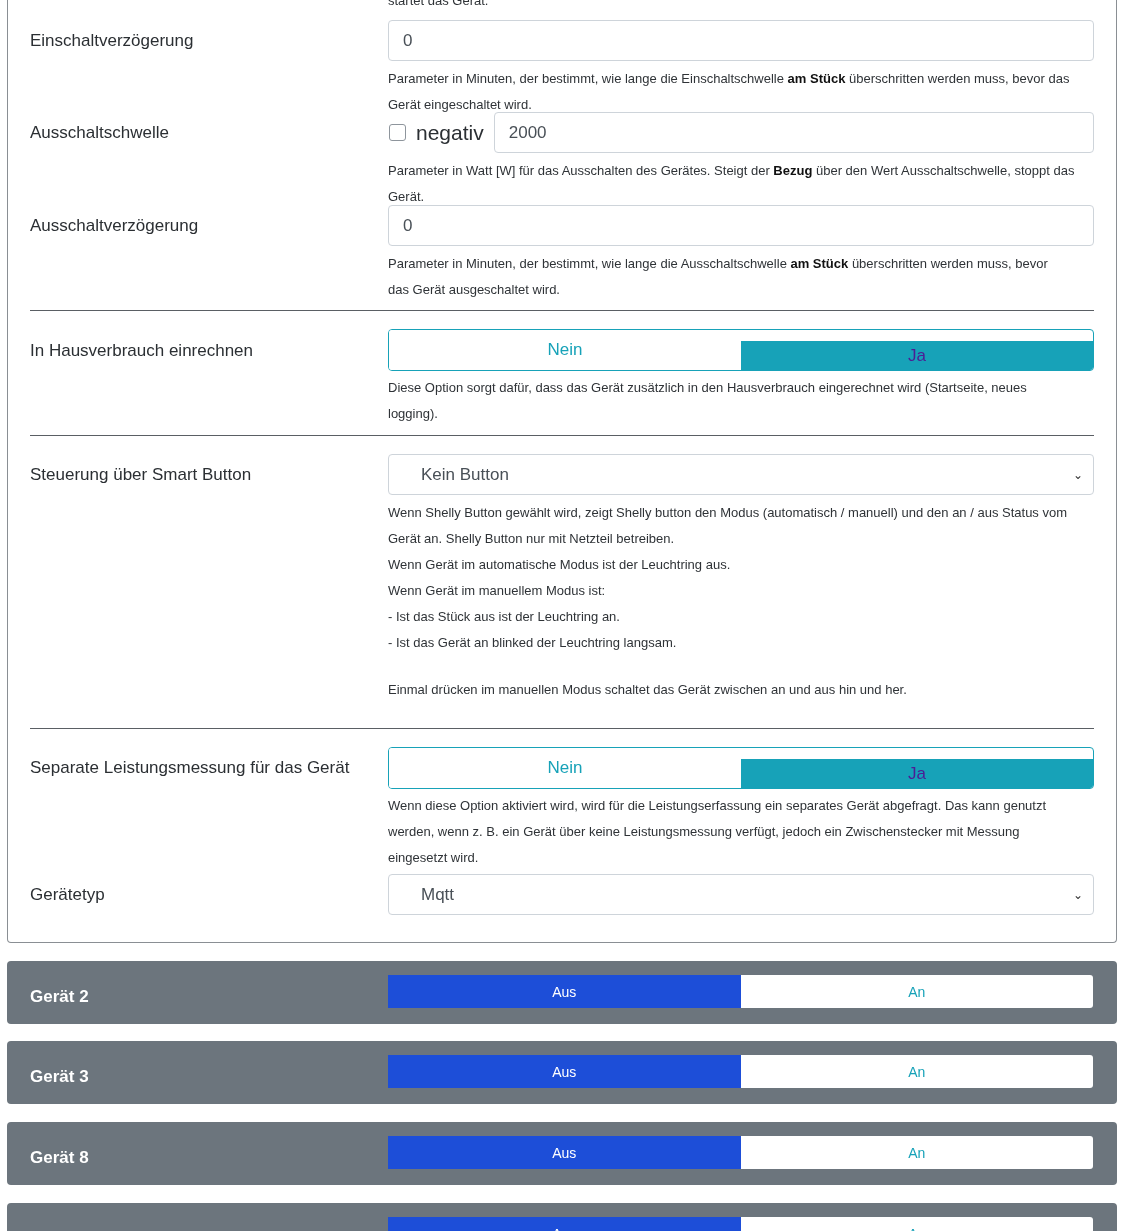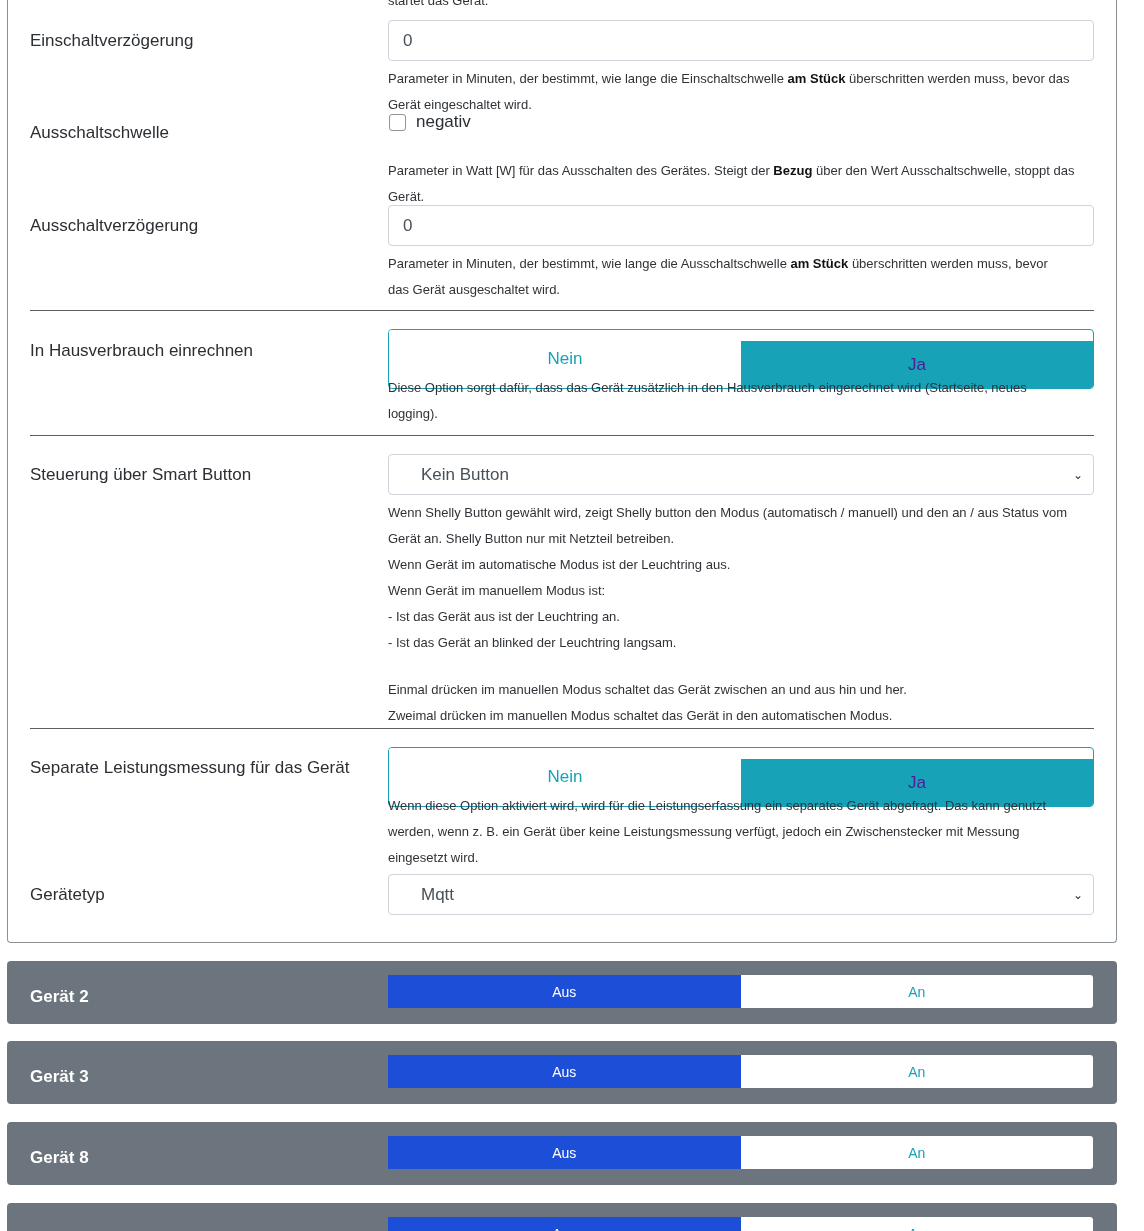--- a/index.html
+++ b/index.html
@@ -25,34 +25,34 @@
   .help b { font-weight: bold; color: #111; }
   .input {
     height: 41px; border: 1px solid #ced4da; border-radius: 4px;
     background: #fff; font-size: 17px; color: #495057;
     padding: 0 14px; display: flex; align-items: center;
   }
   .select { padding-left: 32px; justify-content: space-between; }
   .select .chev { font-size: 12px; color: #333; margin-right: -4px; }
   .hr { position: absolute; left: 22px; width: 1064px; height: 1px; background: #5a5f64; }
   .toggle {
-    display: flex; height: 60px; border: 1px solid #17a2b8; border-radius: 4px; overflow: hidden;
+    display: flex; height: 42px; border: 1px solid #17a2b8; border-radius: 4px; overflow: hidden;
   }
   .toggle .opt {
     flex: 1; display: flex; align-items: center; justify-content: center;
     font-size: 17px; cursor: pointer;
   }
   .toggle .off { background: #fff; color: #17a2b8; }
   .toggle .on { background: #17a2b8; color: #4c1d95; margin-top: 11px; }
   .neg-wrap { display: flex; align-items: center; }
   .chk {
     width: 17px; height: 17px; border: 1px solid #8e959c; border-radius: 3px; background: #fff;
     margin-right: 10px; margin-left: 1px;
   }
-  .neg-lbl { font-size: 17px; color: #2b2f33; margin-right: 10px; }
+  .neg-lbl { font-size: 21px; color: #2b2f33; margin-right: 10px; }
   .dev {
     position: absolute; left: 7px; width: 1110px; height: 63px;
     background: #6c757d; border-radius: 4px;
   }
   .dev .name {
     position: absolute; left: 23px; top: 0; height: 72px; display: flex; align-items: center;
     color: #fff; font-weight: bold; font-size: 17px;
   }
   .dev .sw {
     position: absolute; left: 381px; top: 14px; width: 705px; height: 33px; display: flex;
@@ -75,20 +75,23 @@
     <div class="input">
         <span>0</span>
       </div>
   </div>
   <div class="help" style="left:380px; top:86px;"><span>Parameter in Minuten, der bestimmt, wie lange die Einschaltschwelle </span><b>am Stück</b><span> überschritten werden muss, bevor das Gerät eingeschaltet wird.</span></div>
 
   <div class="lbl" style="left:22px; top:143px;">Ausschaltschwelle</div>
   <div class="ctl neg-wrap" style="left:380px; top:132px;">
     <div class="chk"></div>
     <span class="neg-lbl">negativ</span>
+    <div class="input" style="flex:1;">
+        <span>2000</span>
+      </div>
   </div>
   <div class="help" style="left:380px; top:178px;"><span>Parameter in Watt [W] für das Ausschalten des Gerätes. Steigt der </span><b>Bezug</b><span> über den Wert Ausschaltschwelle, stoppt das Gerät.</span></div>
 
   <div class="lbl" style="left:22px; top:236px;">Ausschaltverzögerung</div>
   <div class="ctl" style="left:380px; top:225px;">
     <div class="input">
         <span>0</span>
       </div>
   </div>
   <div class="help" style="left:380px; top:271px; width:680px;"><span>Parameter in Minuten, der bestimmt, wie lange die Ausschaltschwelle </span><b>am Stück</b><span> überschritten werden muss, bevor das Gerät ausgeschaltet wird.</span></div>
@@ -110,25 +113,24 @@
   <div class="ctl" style="left:380px; top:474px;">
     <div class="input select">
       <span>Kein Button</span>
       <span class="chev">⌄</span>
     </div>
   </div>
   <div class="help" style="left:380px; top:520px;">
     <div>Wenn Shelly Button gewählt wird, zeigt Shelly button den Modus (automatisch / manuell) und den an / aus Status vom Gerät an. Shelly Button nur mit Netzteil betreiben.</div>
     <div>Wenn Gerät im automatische Modus ist der Leuchtring aus.</div>
     <div>Wenn Gerät im manuellem Modus ist:</div>
-    <div>- Ist das Gerät aus ist der Leuchtring an.</div>
+    <div>- Ist das Stück aus ist der Leuchtring an.</div>
     <div>- Ist das Gerät an blinked der Leuchtring langsam.</div>
     <div style="height:21px;"></div>
     <div>Einmal drücken im manuellen Modus schaltet das Gerät zwischen an und aus hin und her.</div>
-    <div>Zweimal drücken im manuellen Modus schaltet das Gerät in den automatischen Modus.</div>
   </div>
 
   <div class="hr" style="top:748px;"></div>
 
   <div class="lbl" style="left:22px; top:778px;">Separate Leistungsmessung für das Gerät</div>
   <div class="ctl" style="left:380px; top:767px;">
     <div class="toggle">
       <div class="opt off">Nein</div>
       <div class="opt on">Ja</div>
     </div>

